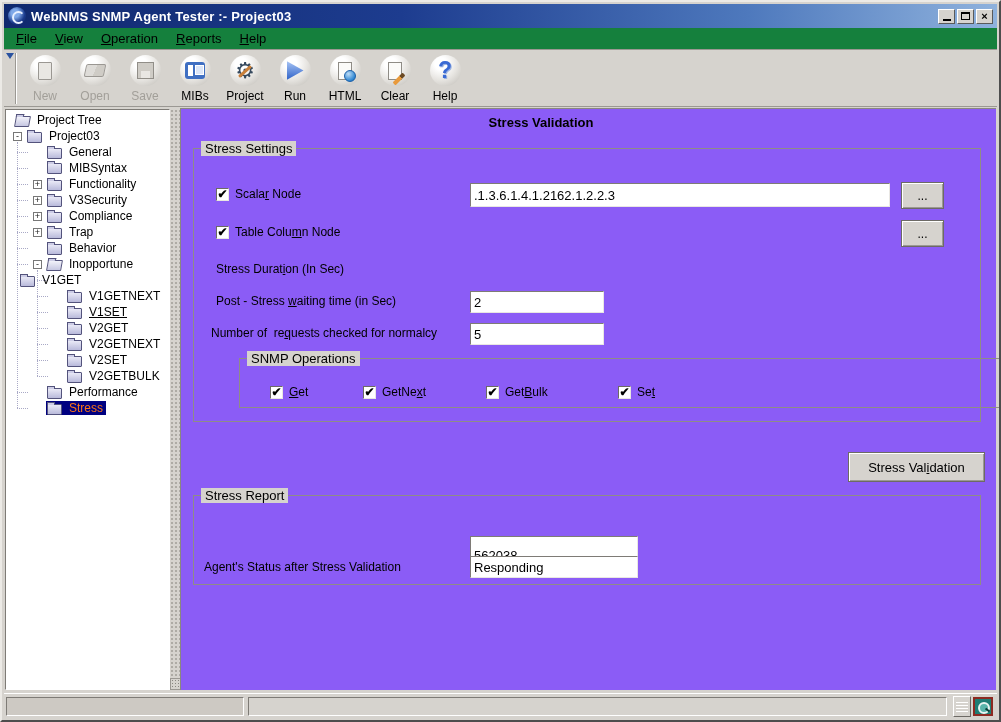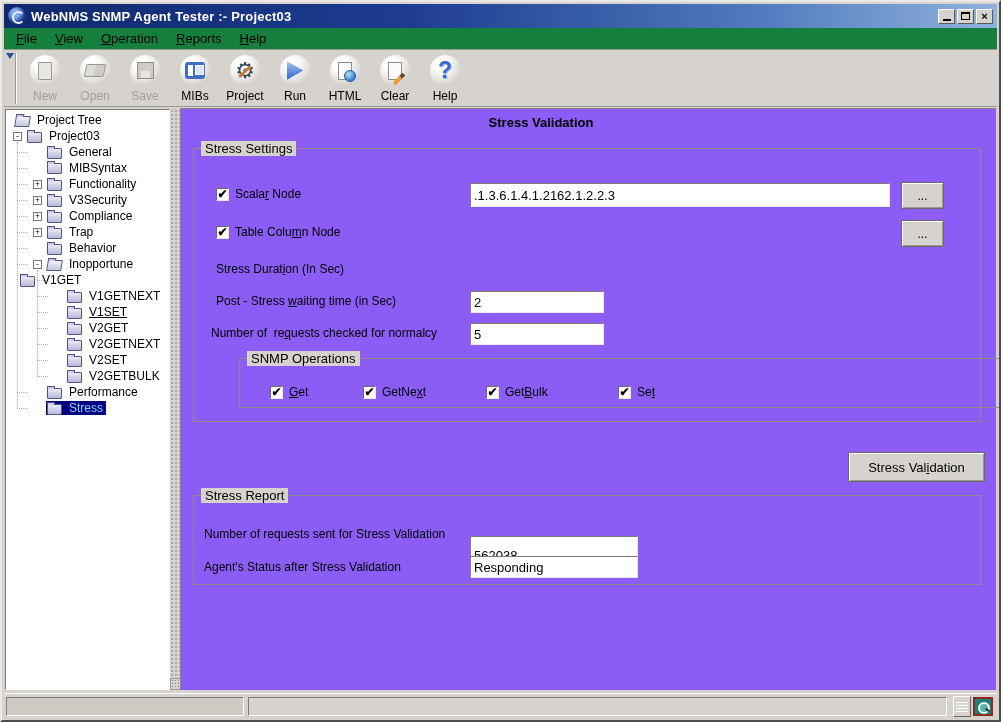--- a/index.html
+++ b/index.html
@@ -74,21 +74,21 @@
   .toggle { width:9px; height:9px; border:1px solid #777; background:#fff; font-size:9px; line-height:7px;
     text-align:center; flex:0 0 auto; margin-right:4px; color:#222; }
   .tslot { width:13px; flex:0 0 auto; }
   .ticon { width:15px; height:11px; position:relative; flex:0 0 auto; margin:2px 5px 0 0;
     background:linear-gradient(#e9e9f6,#b9badb); border:1px solid #53537c; border-radius:1px; }
   .ticon::before { content:''; position:absolute; top:-3px; left:-1px; width:6px; height:2px;
     background:#cdcde6; border:1px solid #53537c; border-bottom:none; }
   .ticon.open { transform:skewX(-10deg); background:linear-gradient(#f2f2fa,#c6c7e2); }
   .tlabel-tree { font-size:12px; padding:0 2px; }
   .sel { background:#000080; }
-  .sel .tlabel-tree { color:#7dd3fc; }
+  .sel .tlabel-tree { color:#f97316; }
   .vline { position:absolute; width:0; border-left:1px dotted #a9a9c6; }
   .stub { position:absolute; height:0; border-top:1px dotted #a9a9c6; }
   .splitter { position:absolute; left:166px; width:11px; top:1px; bottom:3px; background:#d6d3ce;
     background-image:radial-gradient(#aeaba5 1px, transparent 1px); background-size:4px 4px; }
   .splitgrip { position:absolute; left:166px; width:11px; height:12px; bottom:3px; background:#d6d3ce;
     border:1px solid #9b9893; background-image:radial-gradient(#8a8781 1px, transparent 1px); background-size:3px 3px; }
   .mainpanel { position:absolute; left:176px; right:1px; top:0; bottom:3px; background:#8b5cf6;
     border-left:1px solid #8a8781; border-top:1px solid #8a8781; }
   .main-header { position:absolute; top:6px; left:0; width:720px; text-align:center;
     font-size:13px; font-weight:bold; }
@@ -423,21 +423,20 @@
 
       <div class="btn" style="position:absolute; left:667px; top:343px; width:137px; height:30px; font-size:13px;">
           <span>Stress Val</span>
           <span style="text-decoration: underline;">i</span>
           <span>dation</span>
         </div>
 
       <div class="groupbox" style="left:12px; top:386px; width:788px; height:90px;">
         <span class="grouptitle">Stress Report</span>
 
-        <span class="flabel" style="left:10px; top:31px;">Number of requests sent for Stress Validation</span>
         <input class="field" style="left: 276px; top: 40px; width: 168px; height: 39px;" value="562038">
 
         <span class="flabel" style="left:10px; top:64px;">Agent's Status after Stress Validation</span>
         <input class="field" style="left: 276px; top: 60px; width: 168px; height: 22px;" value="Responding">
       </div>
     </div>
   </div>
 
   <div class="statusbar">
     <div class="statuscell cell-left"></div>

